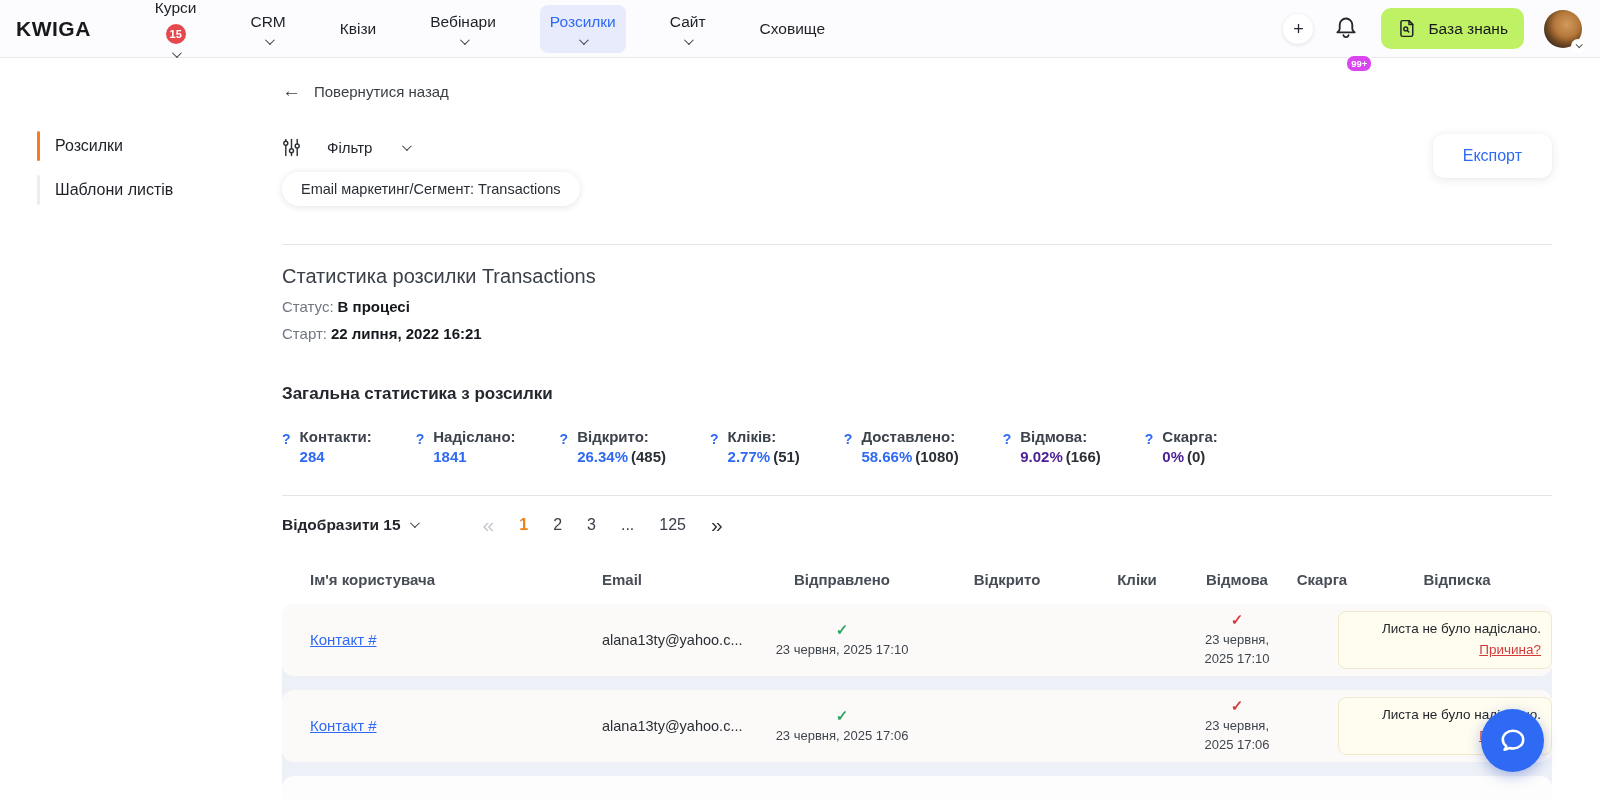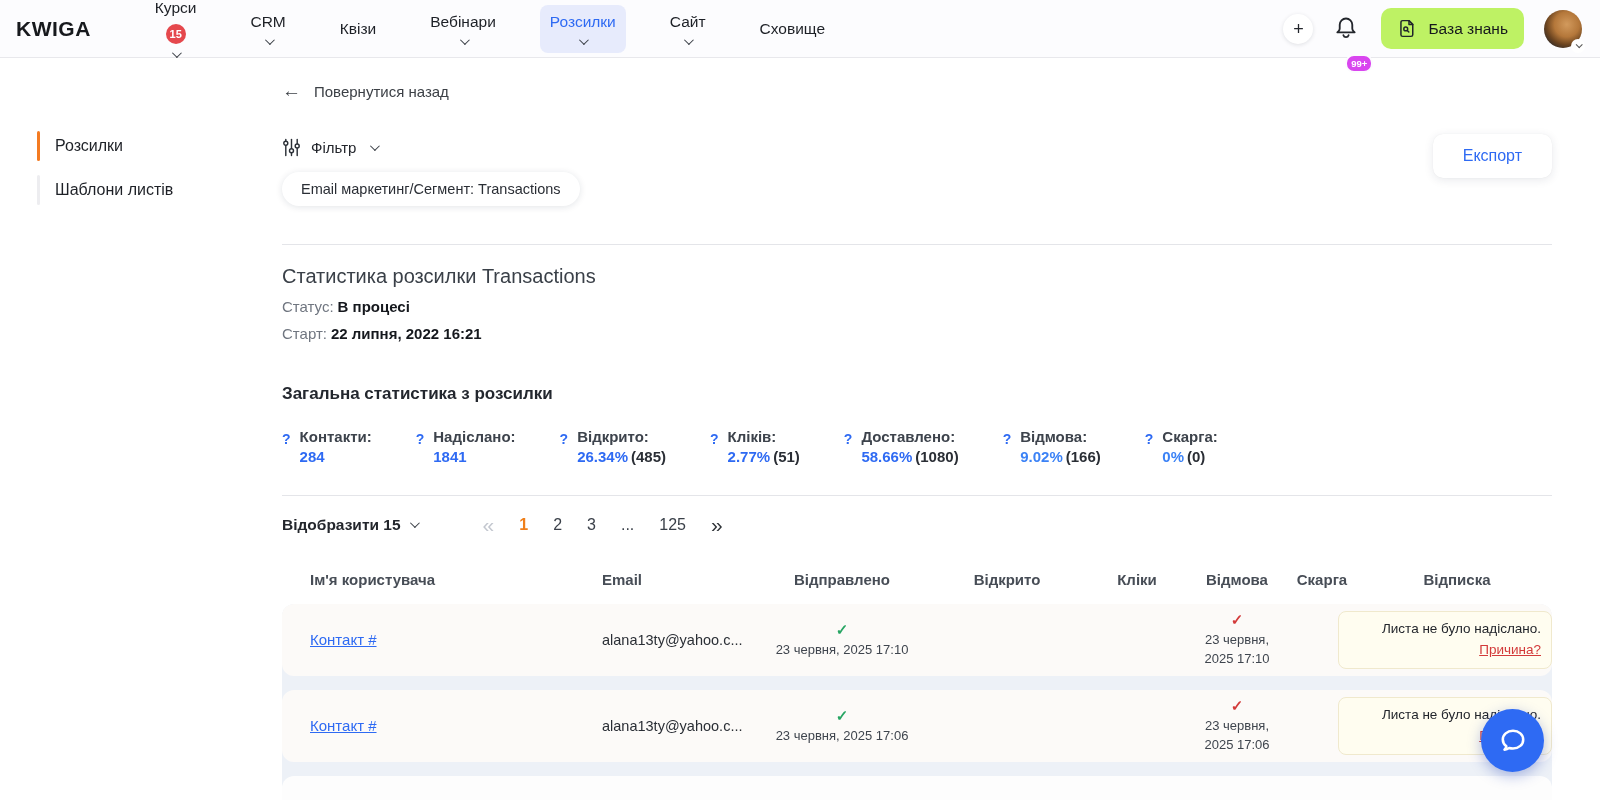--- a/index.html
+++ b/index.html
@@ -43,21 +43,21 @@
   .side-bar { position:absolute; left:37px; top:7px; width:3px; height:30px; border-radius:2px; background:#ededf0; }
   .side-item.active .side-bar { background:#f47b22; }
   .side-label { margin-left:55px; font-size:16px; color:#1e2127; }
 
   .content { flex:1; padding:0 48px 0 0; }
 
   .back-row { margin-top:22px; display:flex; align-items:center; gap:13px; font-size:15px; color:#3c4046; cursor:pointer; }
   .back-arrow { font-size:19px; color:#3c4046; }
 
   .filter-export { margin-top:32px; display:flex; justify-content:space-between; align-items:flex-start; }
-  .filter-toggle { display:flex; align-items:center; gap:10px; font-size:15px; color:#23262c; cursor:pointer; margin-top:4px; }
+  .filter-toggle { display:flex; align-items:center; gap:26px; font-size:15px; color:#23262c; cursor:pointer; margin-top:4px; }
   .filter-toggle .chev { margin-left:4px; }
   .chip { margin-top:15px; display:inline-block; background:#fff; border-radius:999px; padding:9px 19px;
           font-size:14.5px; color:#2a2e35; box-shadow:0 1px 7px rgba(20,30,60,.12); cursor:pointer; }
   .export-btn { background:#fff; border:none; border-radius:10px; padding:13px 30px; color:#2e6af3;
                 font-size:16px; cursor:pointer; font-family:inherit;
                 box-shadow:0 2px 10px rgba(25,35,70,.10), 0 0 1px rgba(0,0,0,.08); }
 
   .divider { border:none; border-top:1px solid #e4e5e9; margin-top:38px; }
   .divider.second { margin-top:30px; }
 
@@ -65,21 +65,21 @@
   .status-line { margin-top:10px; font-size:15px; color:#707680; }
   .status-line b { color:#15181d; font-weight:700; margin-left:4px; }
   .summary-heading { margin-top:42px; font-size:17px; font-weight:700; color:#23272e; }
 
   .stats-row { margin-top:24px; display:flex; gap:44px; }
   .stat { display:flex; gap:9px; }
   .stat-q { color:#2e6af3; font-weight:700; font-size:14px; margin-top:3px; cursor:pointer; }
   .stat-label { font-size:15px; font-weight:700; color:#3d434c; }
   .stat-value { margin-top:3px; font-size:15px; font-weight:700; }
   .stat-value .v.blue { color:#2e6af3; }
-  .stat-value .v.red { color:#3b82f6; }
+  .stat-value .v.red { color:#4c1d95; }
   .stat-value .extra { color:#2a2e35; font-weight:600; margin-left:3px; }
 
   .pager-row { margin-top:18px; display:flex; align-items:center; }
   .page-size { display:flex; align-items:center; gap:9px; font-size:15.5px; font-weight:600; color:#23262c; cursor:pointer; }
   .pager { margin-left:66px; display:flex; align-items:center; gap:25px; font-size:16px; color:#3a4049; }
   .pg { cursor:pointer; }
   .pg.active { color:#ef7f1a; font-weight:600; }
   .pg-arrow { font-size:21px; line-height:1; cursor:pointer; color:#2f3338; }
   .pg-arrow.disabled { color:#c3c7cf; }
 

